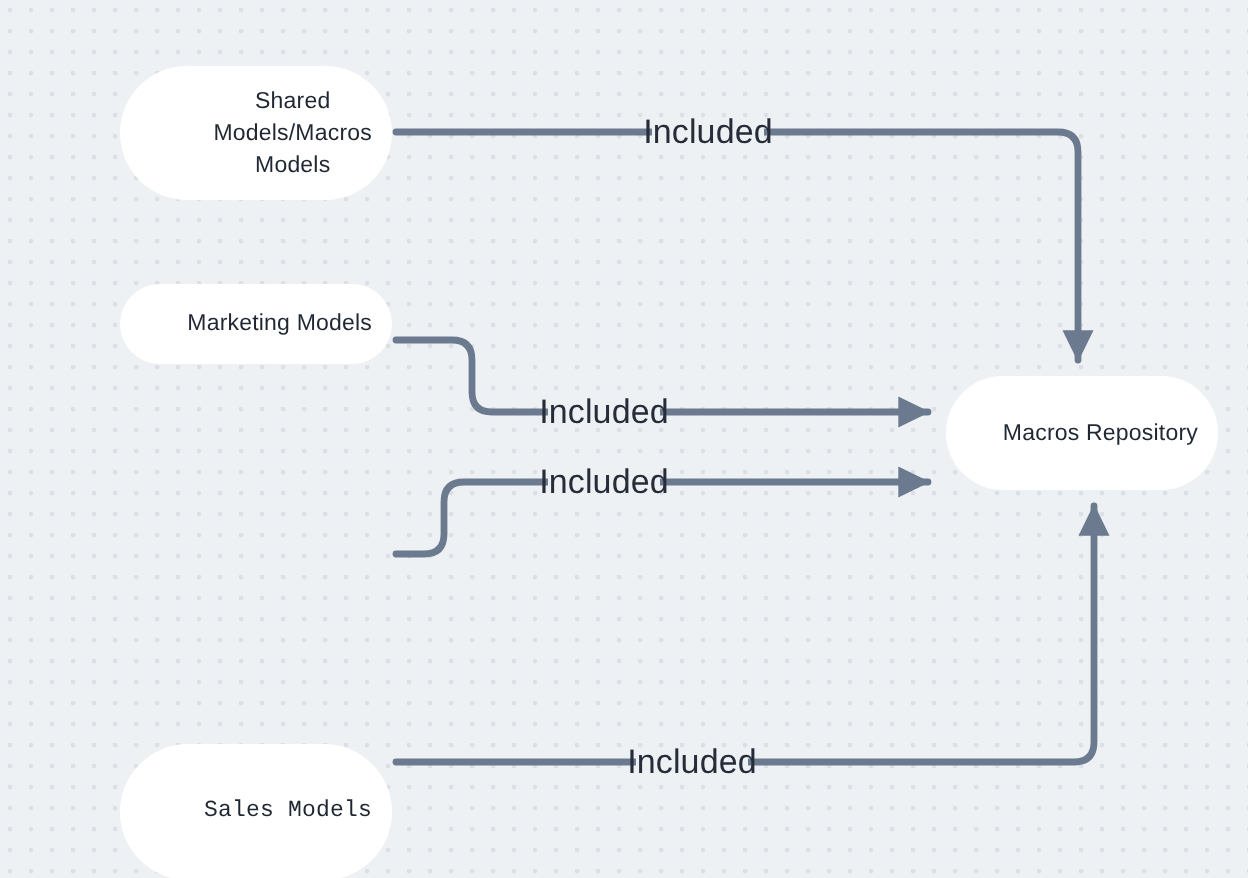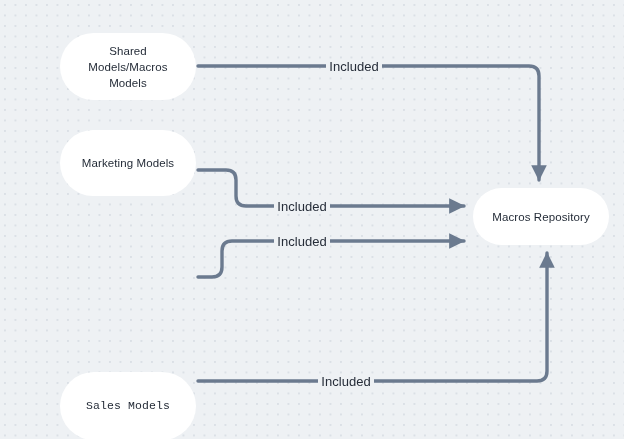--- a/index.html
+++ b/index.html
@@ -28,34 +28,34 @@
     top: 0;
     width: 624px;
     height: 439px;
   }
   .node {
     position: absolute;
     background: #ffffff;
     border-radius: 999px;
     display: flex;
     align-items: center;
-    justify-content: center;
+    justify-content: flex-end;
     text-align: center;
     color: #1f2733;
     font-size: 11.5px;
     line-height: 16px;
     letter-spacing: 0.1px;
     box-sizing: border-box;
     padding: 4px 10px;
     z-index: 3;
   }
   .edge-label {
     position: absolute;
     color: #262d39;
-    font-size: 13px;
+    font-size: 17px;
     line-height: 13px;
     letter-spacing: 0.05px;
     background: transparent;
     white-space: nowrap;
     transform: translate(-50%, -50%);
     z-index: 4;
   }
   .edge-label-bg {
     position: absolute;
     background: #eef1f4;
@@ -95,21 +95,21 @@
   <div class="edge-label" style="left:346px; top:381px;">Included</div>
 
   <div class="node" style="left:60px; top:33px; width:136px; height:67px;">
     <span>
       <span>Shared</span><br>
       <span>Models/Macros</span><br>
       <span>Models</span>
     </span>
   </div>
 
-  <div class="node" style="left:60px; top:130px; width:136px; height:66px;">
+  <div class="node" style="left:60px; top:142px; width:136px; height:40px;">
     <span>Marketing Models</span>
   </div>
 
 
   <div class="node" style="left:60px; top:372px; width:136px; height:68px;font-family:Liberation Mono, monospace;">
     <span>Sales Models</span>
   </div>
 
   <div class="node" style="left:473px; top:188px; width:136px; height:57px;">
     <span>Macros Repository</span>

